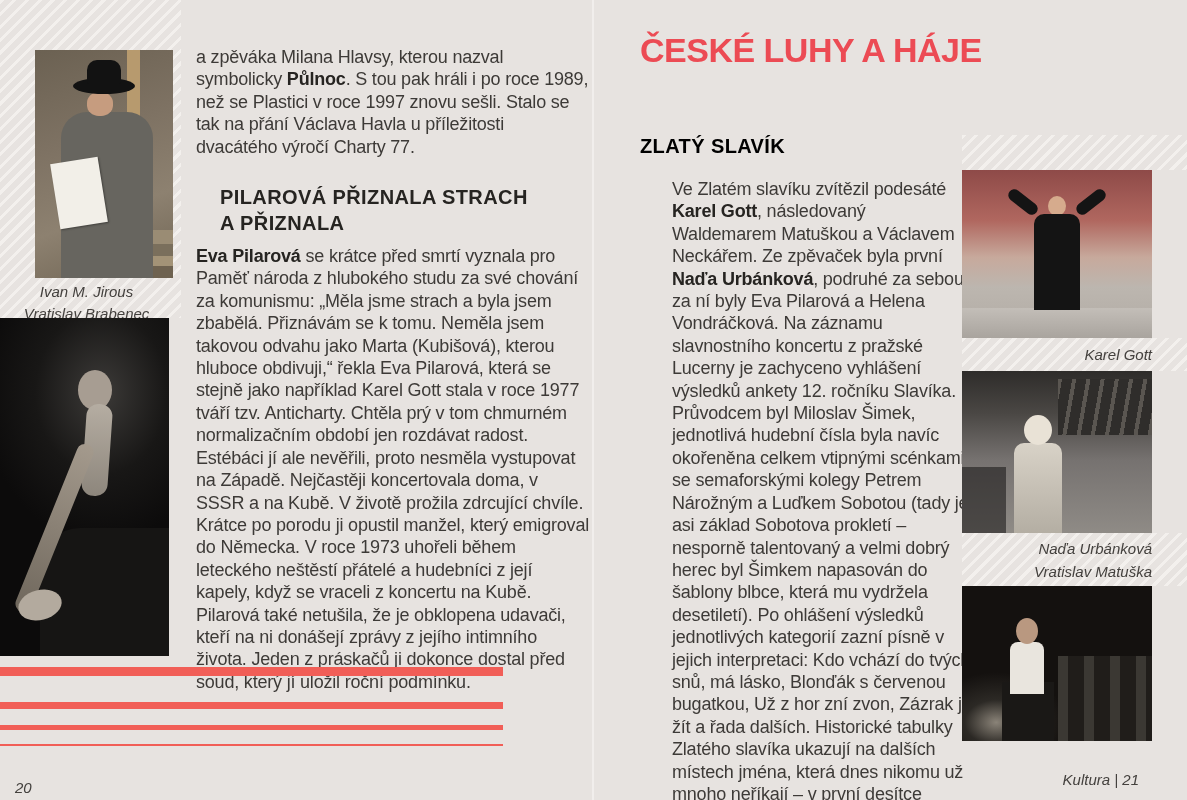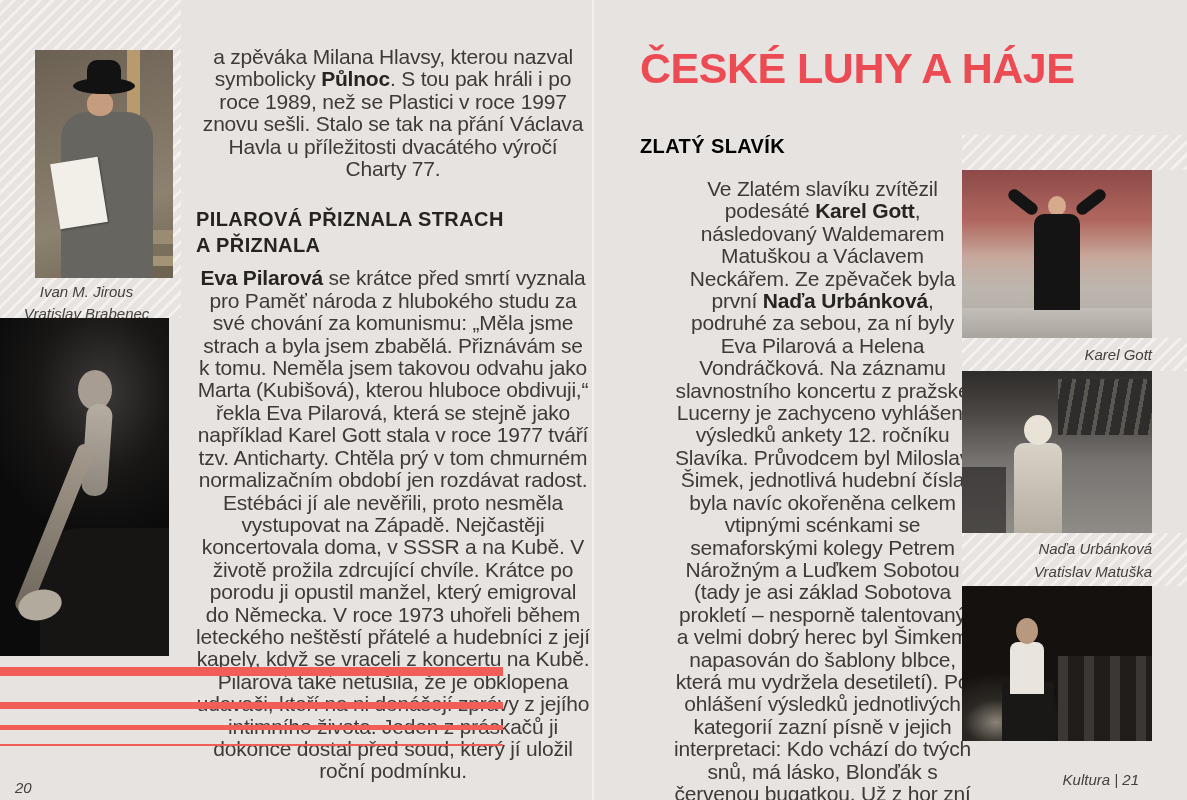--- a/index.html
+++ b/index.html
@@ -34,36 +34,36 @@
   .captions-left { position:absolute; left:0; top:281px; width:173px; text-align:center; line-height:22px; }
 
   .photo-brabenec { left:0; top:318px; width:169px; height:338px; background:radial-gradient(ellipse 120px 150px at 60% 22%,#3c3a38 0%,#181716 55%,#0c0b0b 100%); }
   .pb-head { position:absolute; left:78px; top:52px; width:34px; height:40px; border-radius:50%; background:#a79d92; }
   .pb-beard { position:absolute; left:84px; top:86px; width:26px; height:92px; border-radius:12px; background:linear-gradient(180deg,#b5ada2,#8d867c); transform:rotate(4deg); }
   .pb-sax { position:absolute; left:46px; top:120px; width:17px; height:180px; border-radius:9px; background:linear-gradient(180deg,#a49a8d,#6f675c); transform:rotate(22deg); }
   .pb-bell { position:absolute; left:18px; top:272px; width:44px; height:30px; border-radius:50%; background:#b3aa9e; transform:rotate(-14deg); }
   .pb-shoulder { position:absolute; left:40px; top:210px; width:129px; height:128px; border-radius:40px 0 0 0; background:#161514; }
 
   .col-left { position:absolute; left:196px; top:46px; width:394px; }
-  .body-text { font-size:21px; line-height:22.4px; letter-spacing:-0.2px; color:#3d3a37;text-align:center; }
+  .body-text { font-size:18px; line-height:22.4px; letter-spacing:-0.2px; color:#3d3a37; }
   .intro { margin-bottom:26px; }
-  .sec-head { font-size:20px; font-weight:700; color:#262421; letter-spacing:.4px; line-height:26px; margin-bottom:9px; }
+  .sec-head { font-size:20px; font-weight:700; color:#262421; letter-spacing:.4px; line-height:26px; margin-bottom:9px;margin-left:24px; }
 
   .stripe { position:absolute; left:0; width:503px; background:#f15e57; }
   .stripe-1 { top:667px; height:9px; }
   .stripe-2 { top:702px; height:7px; }
   .stripe-3 { top:725px; height:5px; }
   .stripe-4 { top:744px; height:2px; }
 
   .pageno-left { position:absolute; left:15px; top:771px;margin-top:8px; }
 
   .gutter { position:absolute; left:592px; top:0; width:2px; height:800px; background:rgba(250,248,245,.55); }
 
   
-  .title { position:absolute; left:640px; top:44px; font-size:43px; font-weight:700; letter-spacing:-0.5px; color:#ec4b54; }
+  .title { position:absolute; left:640px; top:31px; font-size:34px; font-weight:700; letter-spacing:-0.5px; color:#ec4b54; }
   .sub-head { position:absolute; left:640px; top:135px; font-size:20px; font-weight:700; letter-spacing:.4px; color:#000000; }
   .col-right { position:absolute; left:640px; top:178px; width:301px;margin-left:32px; }
 
   .side { position:absolute; left:962px; width:225px; }
   .band { height:34px; }
   .band-cap { display:flex; align-items:center; justify-content:flex-end; padding-right:35px; }
   .band-1 { top:135px; height:35px; }
   .band-2 { top:338px; height:33px; }
   .band-3 { top:533px; height:53px; flex-direction:column; align-items:flex-end; justify-content:center; gap:6px; }
 

